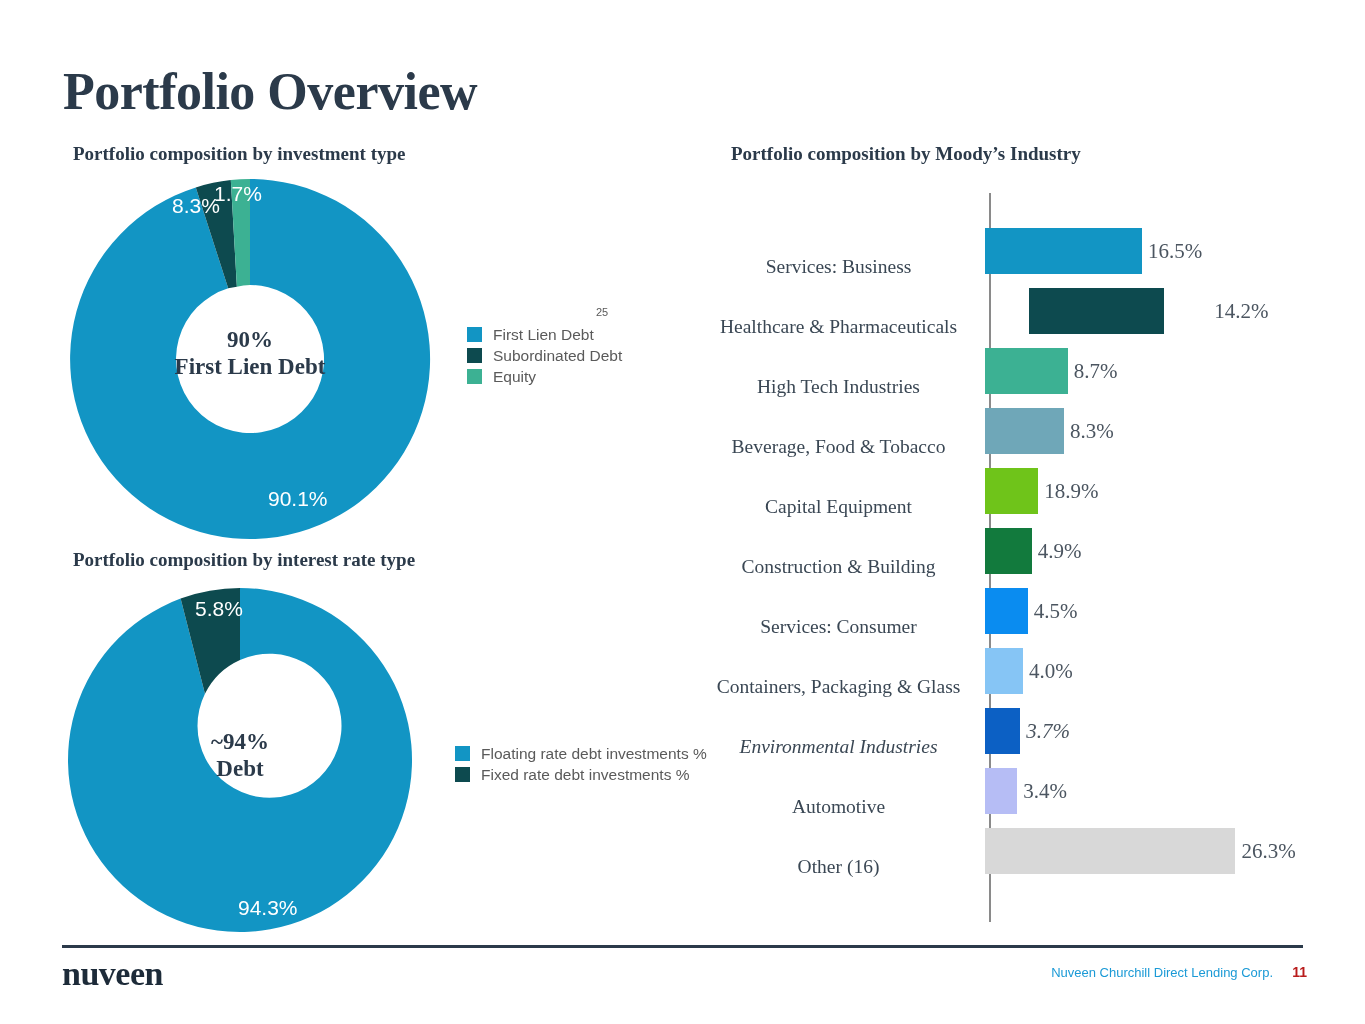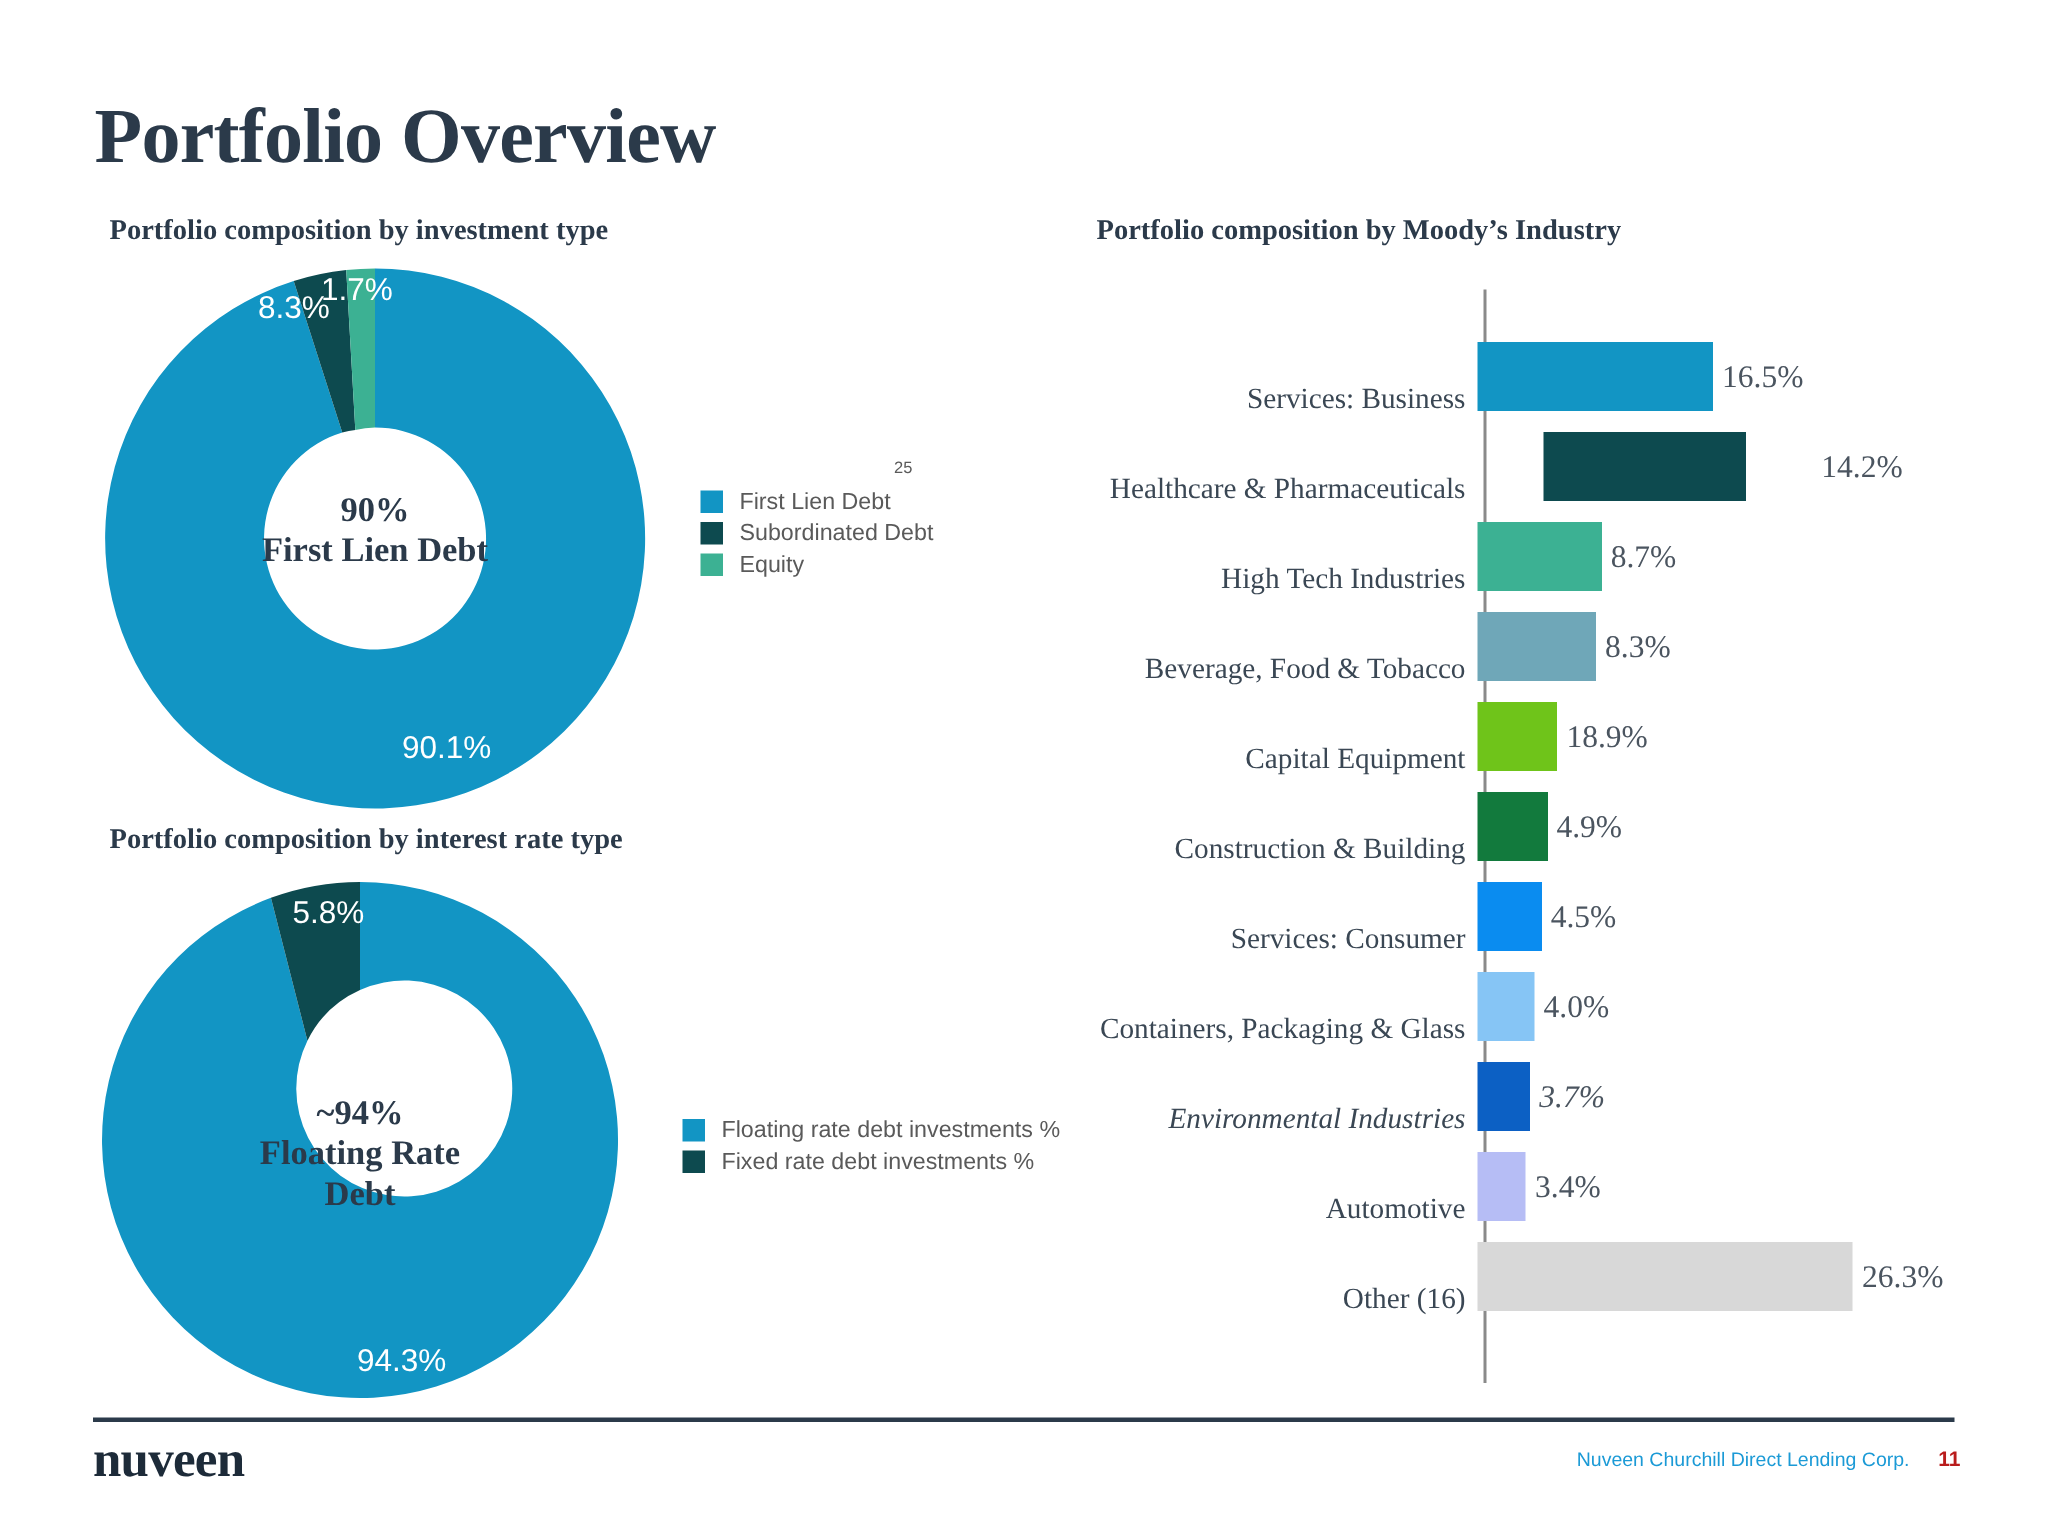--- a/index.html
+++ b/index.html
@@ -136,21 +136,21 @@
     position: absolute;
     left: 0;
     width: 620px;
     height: 46px;
     display: flex;
     align-items: center;
   }
   .bar-cat-label {
     width: 285px;
     flex: 0 0 285px;
-    text-align: right;
+    text-align: center;
     padding-right: 8px;
     box-sizing: border-box;
     font-family: "Liberation Serif", serif;
     font-size: 19.5px;
     color: #3a4754;
     white-space: nowrap;
     margin-top: 32px;
   }
   .bar-fill {
     height: 46px;
@@ -250,21 +250,20 @@
 
   <div class="donut-wrap" id="donut-interest-rate">
     <svg class="donut-svg" width="352" height="352" viewBox="0 0 352 352">
 
       <path fill="#1295c4" d="M 176 4 A 172 172 0 1 1 116.62 14.58 L 140.96 109.78 A 72 72 0 1 0 176 76 Z"></path>
 
       <path fill="#0d4a4f" d="M 116.62 14.58 A 172 172 0 0 1 176 4 L 176 76 A 72 72 0 0 0 140.96 109.78 Z"></path>
     </svg>
     <div class="donut-center">
       <span class="big">~94%</span>
-      <span class="sub">Floating Rate</span>
       <span class="sub">Debt</span>
     </div>
   </div>
 
   <div class="slice-label" id="donut2-label-943">94.3%</div>
   <div class="slice-label" id="donut2-label-58">5.8%</div>
 
   <div class="legend" id="legend-interest-rate">
     <div class="legend-row">
       <span class="legend-swatch" style="background:#1295c4"></span>

